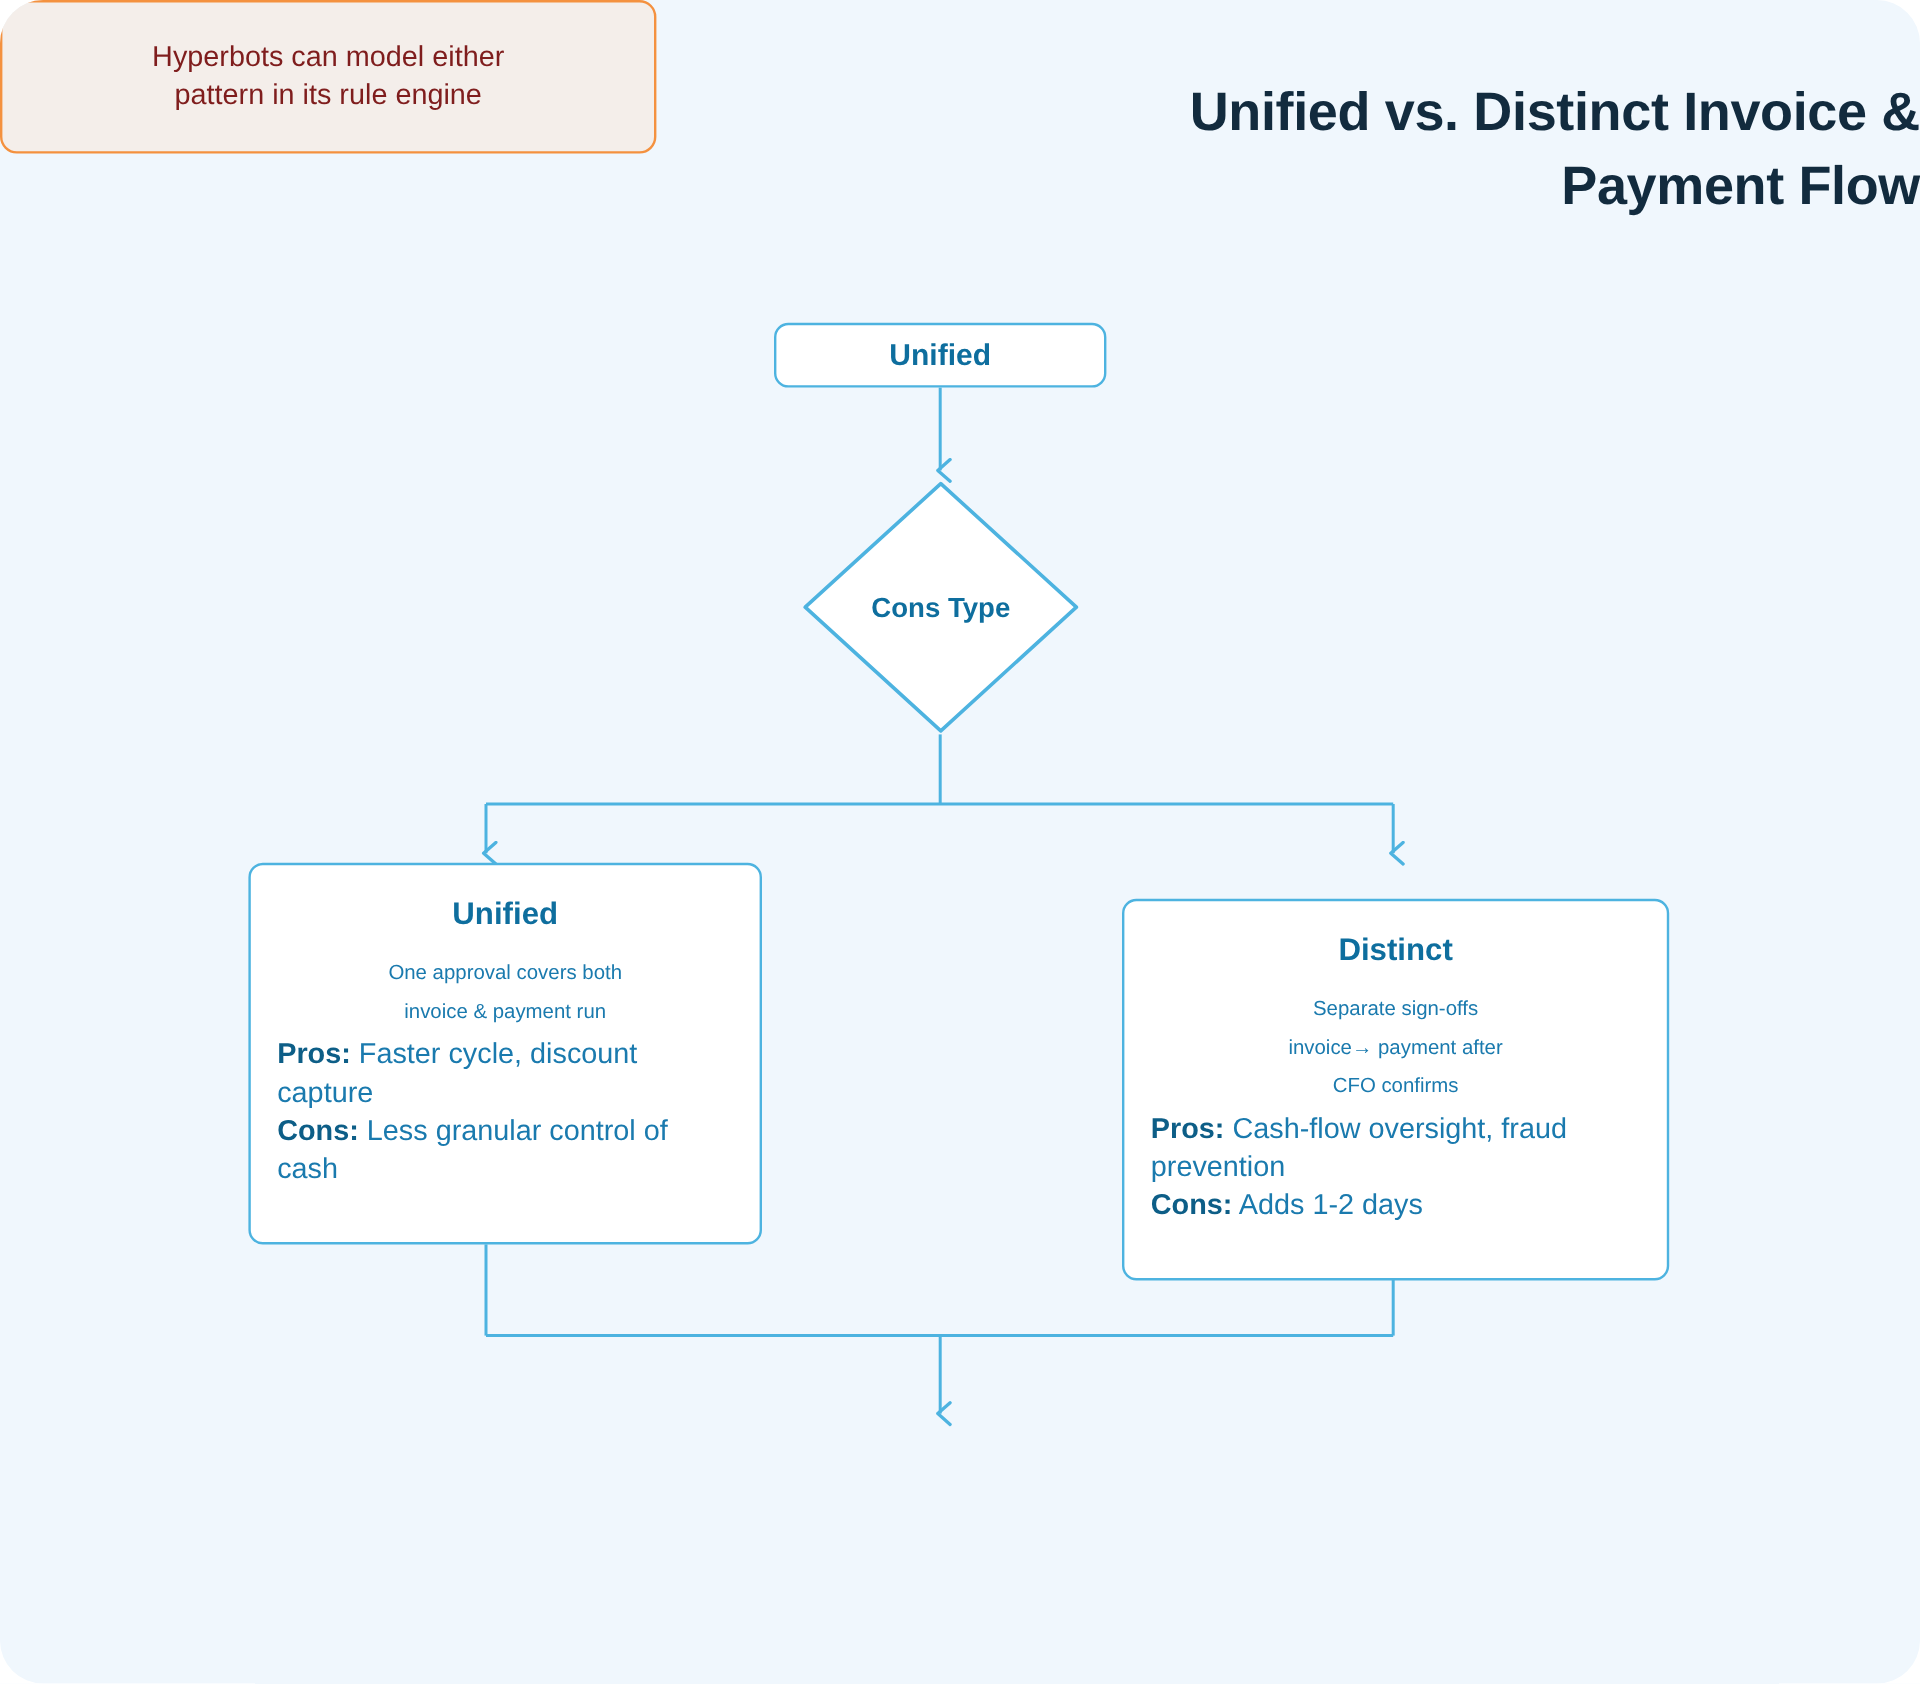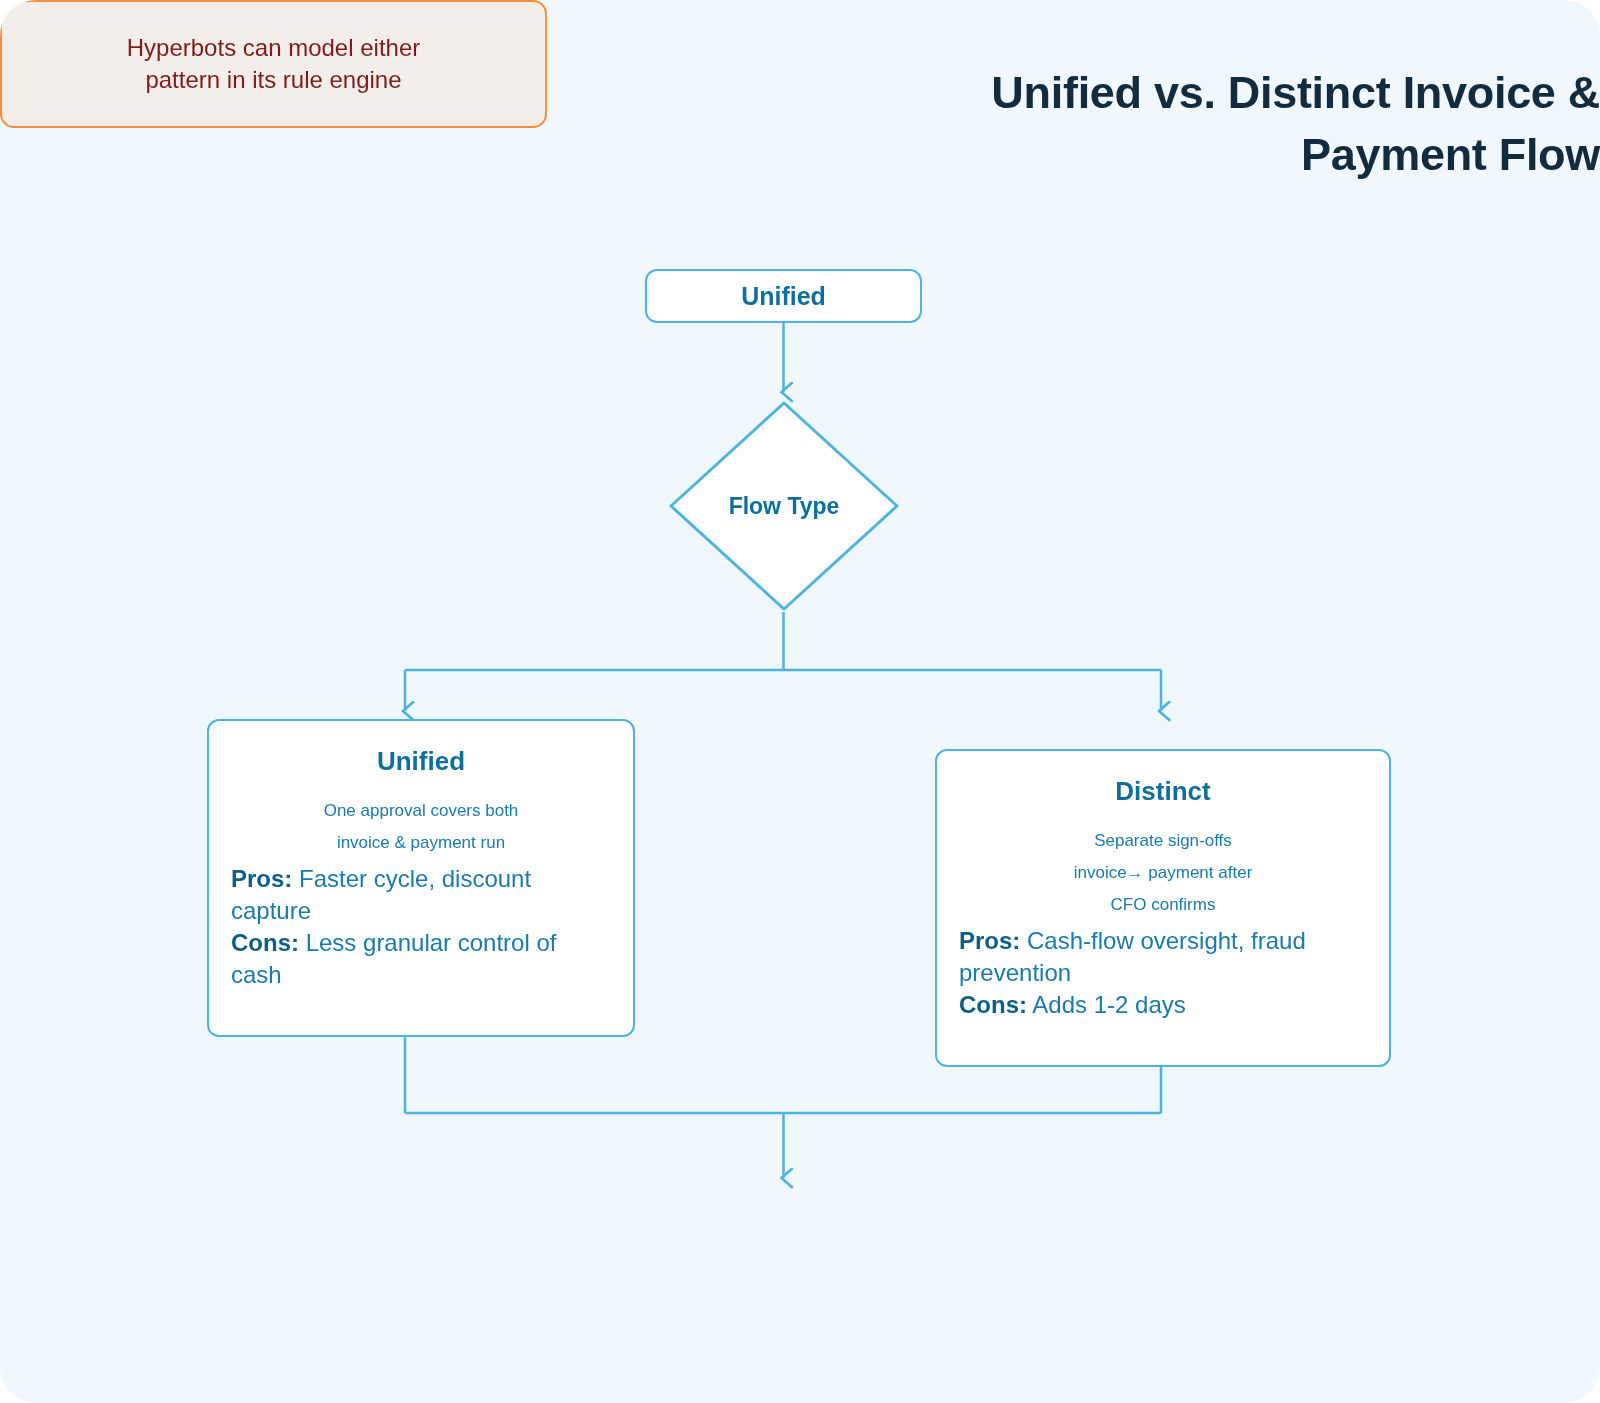--- a/index.html
+++ b/index.html
@@ -207,21 +207,21 @@
   </svg>
 
   <div id="node-invoice" class="node">
     <span class="node-title">Unified</span>
   </div>
 
   <div id="node-decision">
     <svg width="232" height="212" viewBox="0 0 232 212">
       <polygon points="116,3 229,106 116,209 3,106" fill="#ffffff" stroke="#4db3e0" stroke-width="3" stroke-linejoin="round"></polygon>
     </svg>
-    <div class="diamond-label">Flow Type</div>
+    <div class="diamond-label">Cons Type</div>
   </div>
 
   <div id="node-unified" class="node branch-card">
     <div class="node-title">Unified</div>
     <div class="node-desc">One approval covers both
 invoice &amp; payment run</div>
     <div class="node-points">
       <div><span class="pt-label">Pros:</span><span> Faster cycle, discount capture</span></div>
       <div><span class="pt-label">Cons:</span><span> Less granular control of cash</span></div>
     </div>

